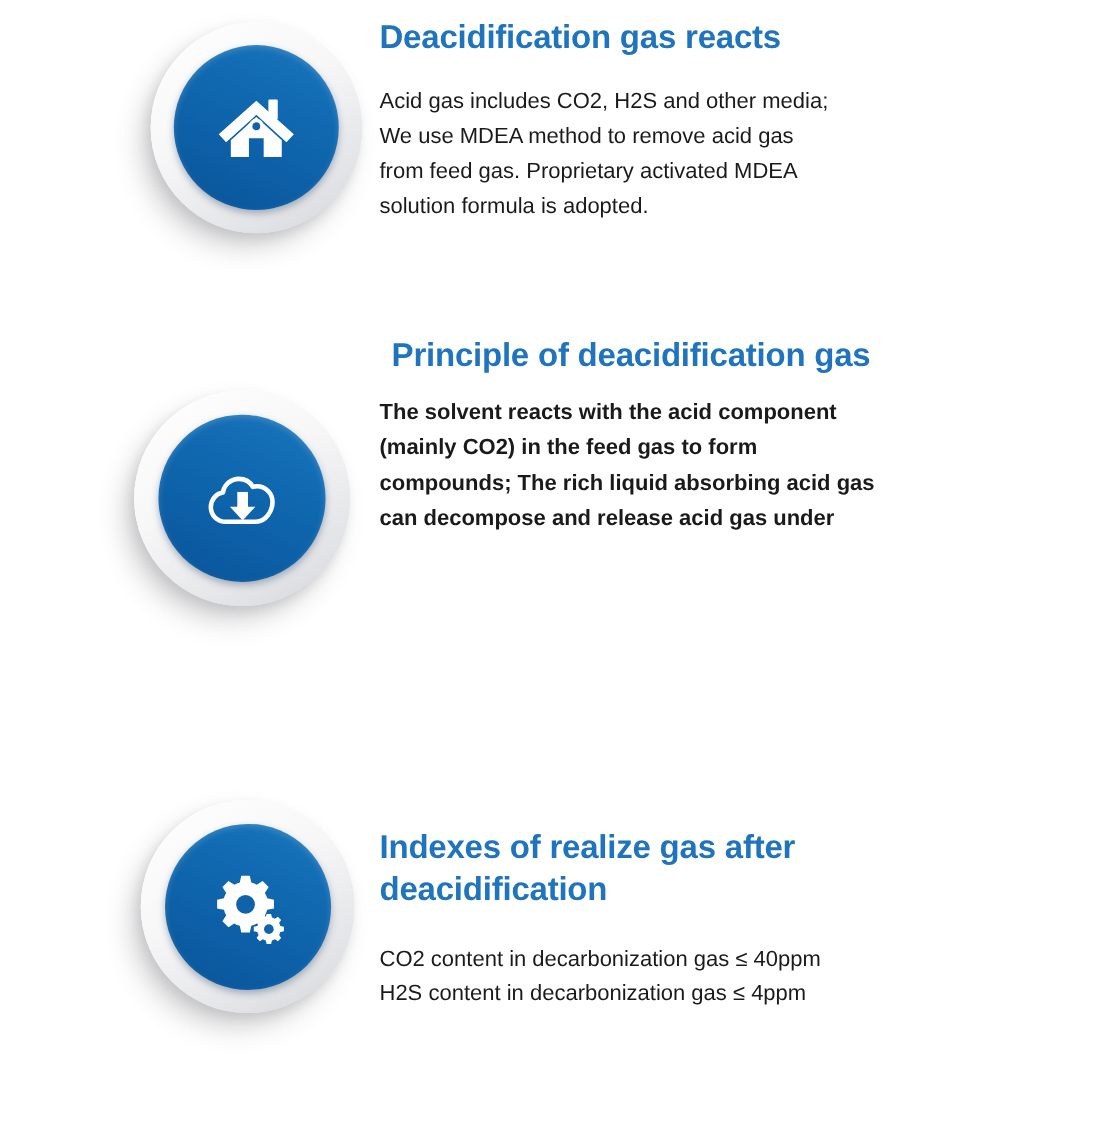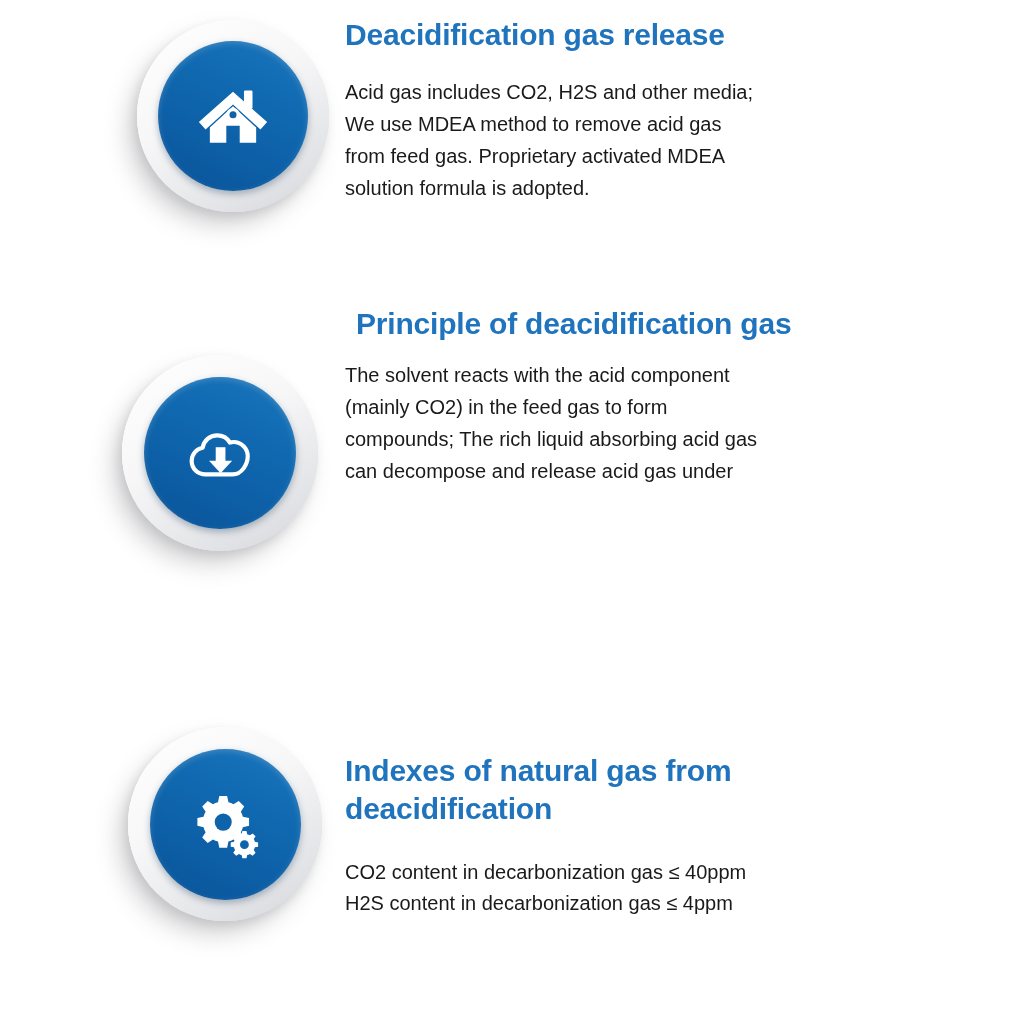--- a/index.html
+++ b/index.html
@@ -84,21 +84,21 @@
     font-size: 20px;
     line-height: 1.6;
     white-space: pre-line;
   }
 
   #block-1 { left: 345px; top: 16px;  width: 650px; }
   #block-1 .body { margin-top: 22px; }
 
   #block-2 { left: 345px; top: 305px; width: 660px; }
   #block-2 .heading { padding-left: 11px; }
-  #block-2 .body { margin-top: 16px; }
+  #block-2 .body { margin-top: 16px; font-weight: bold; }
   #block-2 .body.part-two { margin-top: 0; line-height: 1.72; }
 
   #block-3 { left: 345px; top: 752px; width: 660px; }
   #block-3 .body { margin-top: 28px; line-height: 1.55; }
 </style>
 </head>
 <body>
 
 <div class="page">
 
@@ -116,21 +116,21 @@
 
             <circle cx="32" cy="31" r="5.6" fill="#ffffff"></circle>
           </g>
           <circle cx="32" cy="31" r="2.9" fill="#0e63ab"></circle>
         </svg>
       </span>
     </div>
   </div>
 
   <div class="block" id="block-1">
-    <div class="heading">Deacidification gas release</div>
+    <div class="heading">Deacidification gas reacts</div>
     <div class="body">Acid gas includes CO2, H2S and other media;
 We use MDEA method to remove acid gas
 from feed gas. Proprietary activated MDEA
 solution formula is adopted.</div>
   </div>
 
   <div class="badge" id="badge-2">
     <div class="disc">
       <span>
         <svg width="74" height="74" viewBox="0 0 64 64" aria-hidden="true">
@@ -184,19 +184,19 @@
                      a7.6 7.6 0 0 1 0.93 -2.25 l-1.55 -2.35 2.45 -2.45 2.35 1.55
                      a7.6 7.6 0 0 1 2.25 -0.93 Z"></path>
           </g>
           <circle cx="48.35" cy="49.4" r="3.7" fill="#0e63ab"></circle>
         </svg>
       </span>
     </div>
   </div>
 
   <div class="block" id="block-3">
-    <div class="heading">Indexes of natural gas from
+    <div class="heading">Indexes of realize gas after
 deacidification</div>
     <div class="body">CO2 content in decarbonization gas ≤ 40ppm
 H2S content in decarbonization gas ≤ 4ppm</div>
   </div>
 
 </div>
 
 </body></html>

